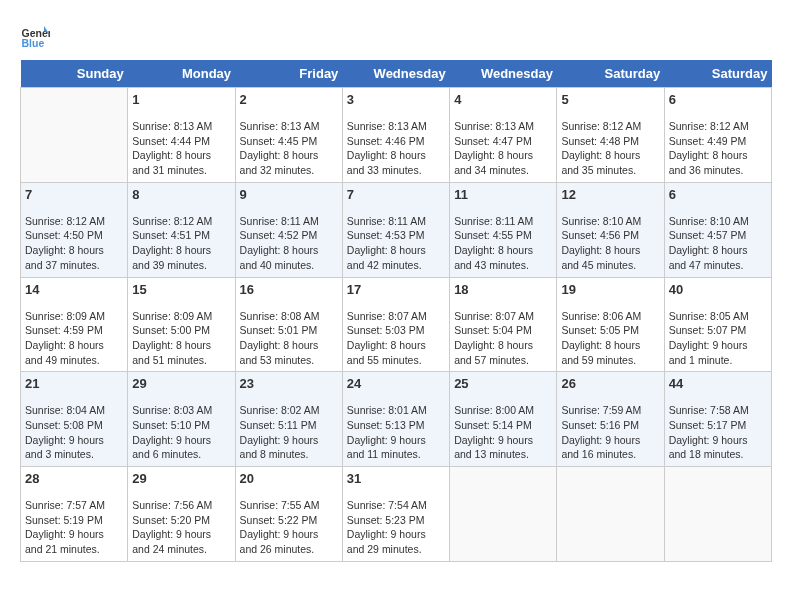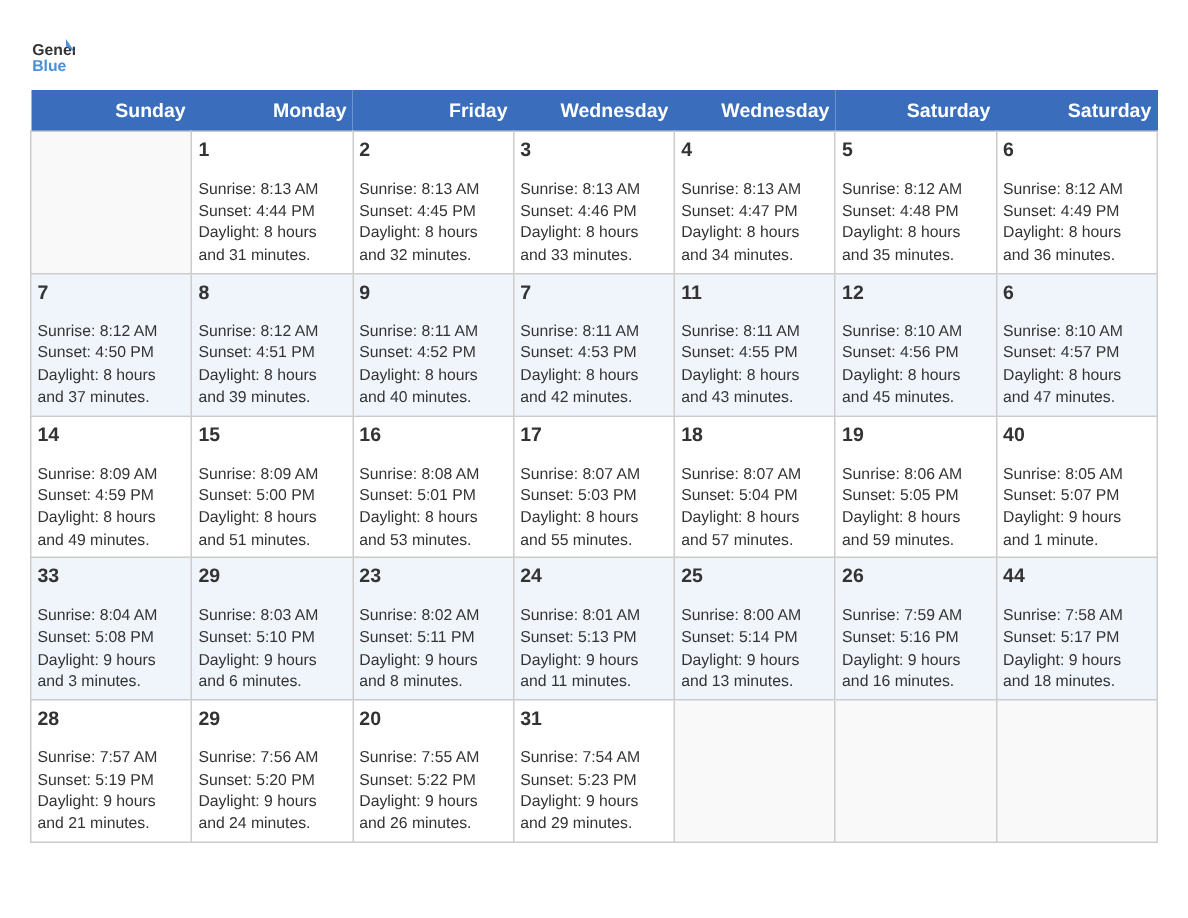--- a/index.html
+++ b/index.html
@@ -193,21 +193,21 @@
           <span class="day-number">19</span>
           <div class="day-info">Sunrise: 8:06 AM<br>Sunset: 5:05 PM<br>Daylight: 8 hours and 59 minutes.</div>
         </td>
         <td>
           <span class="day-number">40</span>
           <div class="day-info">Sunrise: 8:05 AM<br>Sunset: 5:07 PM<br>Daylight: 9 hours and 1 minute.</div>
         </td>
       </tr>
       <tr>
         <td>
-          <span class="day-number">33</span>
+          <span class="day-number">21</span>
           <div class="day-info">Sunrise: 8:04 AM<br>Sunset: 5:08 PM<br>Daylight: 9 hours and 3 minutes.</div>
         </td>
         <td>
           <span class="day-number">29</span>
           <div class="day-info">Sunrise: 8:03 AM<br>Sunset: 5:10 PM<br>Daylight: 9 hours and 6 minutes.</div>
         </td>
         <td>
           <span class="day-number">23</span>
           <div class="day-info">Sunrise: 8:02 AM<br>Sunset: 5:11 PM<br>Daylight: 9 hours and 8 minutes.</div>
         </td>

